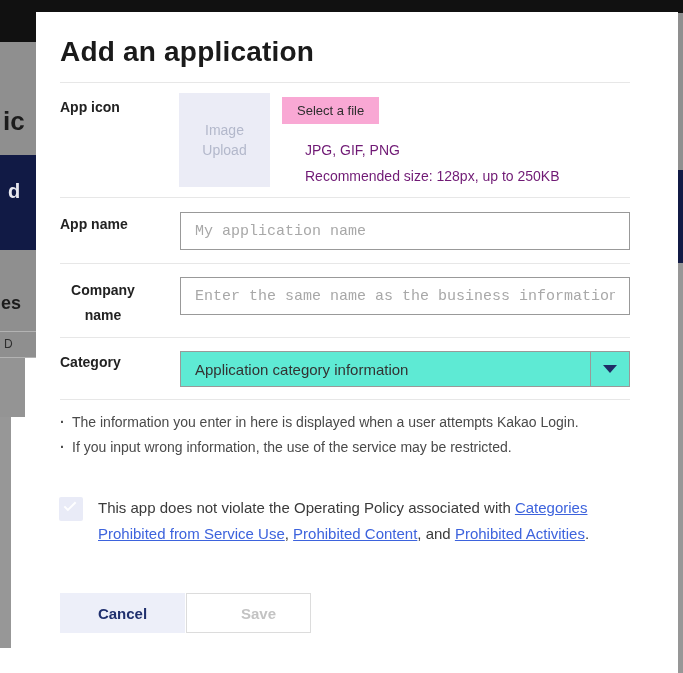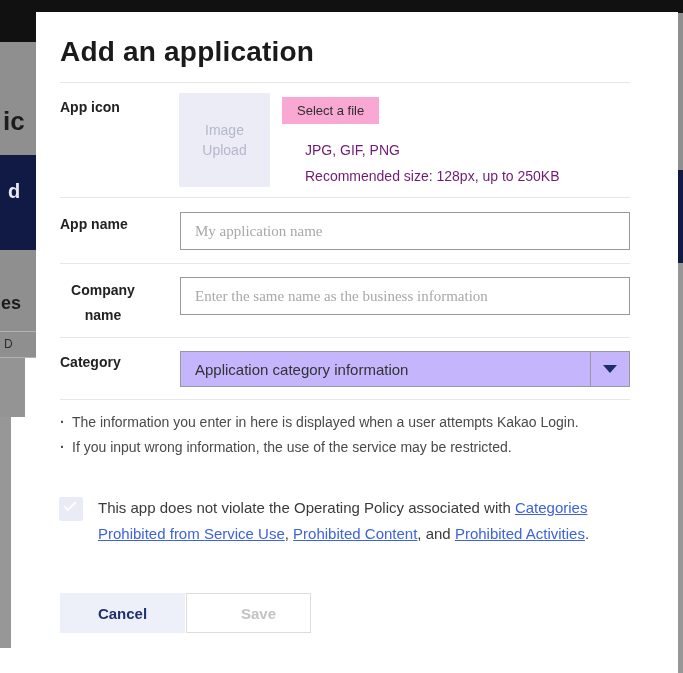--- a/index.html
+++ b/index.html
@@ -66,29 +66,29 @@
     background:#f9a8d4; border:none; font-family:inherit;
     font-size:13px; color:#2e2e2e; cursor:pointer;
   }
   .icon-note { position:absolute; left:246px; font-size:14px; color:#701a75;margin-left:23px; }
   .icon-note-formats { top:130px; }
   .icon-note-size    { top:156px; }
 
   .text-input {
     position:absolute; left:144px; width:450px; height:38px;
     border:1px solid #999999; background:#ffffff; padding:8px 14px;
-    font-family:Liberation Serif, serif; font-size:15px; color:#333333;
+    font-family:Liberation Mono, monospace; font-size:15px; color:#333333;
   }
   .text-input::placeholder { color:#a8a8a8; opacity:1; }
   .inp-appname { top:200px; }
   .inp-company { top:265px; }
 
   .select-box {
     position:absolute; left:144px; top:339px; width:450px; height:36px;
-    border:1px solid #999999; background:#c4b5fd; display:flex; align-items:center;
+    border:1px solid #999999; background:#5eead4; display:flex; align-items:center;
     cursor:pointer;
   }
   .select-box .select-value {
     flex:1; padding:0 14px; font-size:15px; color:#333333;
     white-space:nowrap; overflow:hidden;
   }
   .select-box .select-arrow-zone {
     width:39px; height:100%; border-left:1px solid #999999;
     display:flex; align-items:center; justify-content:center;
   }

